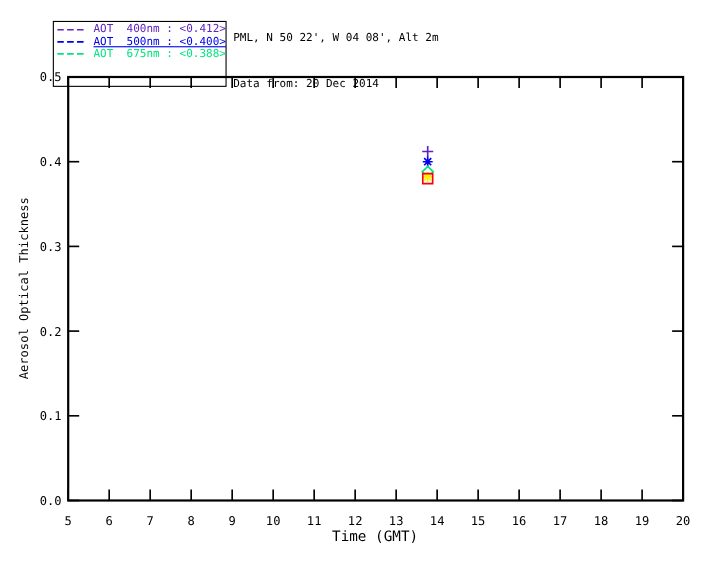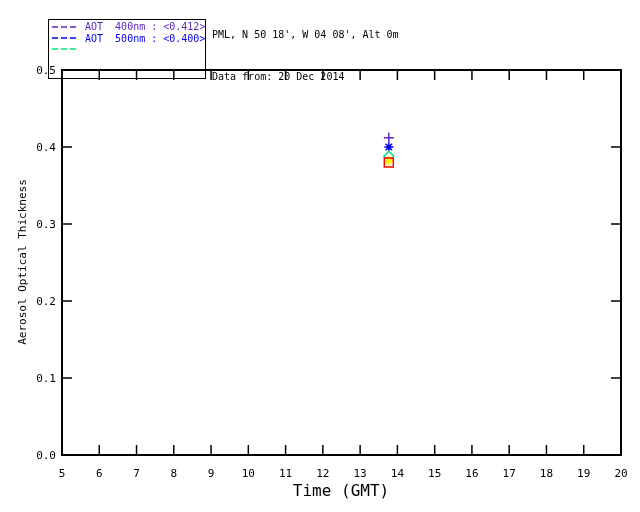--- a/index.html
+++ b/index.html
@@ -9,46 +9,46 @@
   }
   .legend{
     position:absolute;left:48px;top:0;width:158px;height:60px;
     border:1px solid #000;box-sizing:border-box;padding:1px 0 0 3px;background:#fff;margin-top:19px;
   }
   .lrow{display:flex;align-items:center;height:11.4px;white-space:pre;}
   .lrow .dash{flex:0 0 auto;margin-right:7px;}
   .lrow span{font-size:10px;letter-spacing:0;white-space:pre;}
   .header{position:absolute;left:212px;top:5px;font-size:10px;line-height:12px;white-space:pre;}
   .header div{margin-bottom:6px;}
-  .xlabel{position:absolute;left:341px;top:481px;transform:translateX(-50%);font-size:16px;white-space:pre;text-align:center;}
+  .xlabel{position:absolute;left:341px;top:481px;transform:translateX(-50%);font-size:13px;white-space:pre;text-align:center;}
   .ylabel{
     position:absolute;left:22px;top:262px;font-size:11px;white-space:pre;
     transform:translate(-50%,-50%) rotate(-90deg);
   }
   svg text{font-family:"DejaVu Sans Mono","Liberation Mono",monospace;font-size:11px;fill:#000;}
 </style>
 </head>
 <body>
 
 <div class="canvas">
 
   <div class="legend" id="legend">
       <div class="lrow"><svg width="26" height="4" class="dash">
           <line x1="0" x2="26" y1="2" y2="2" stroke="#5E24BE" stroke-width="1.5" stroke-dasharray="6,3"></line>
         </svg><span style="color: rgb(94, 36, 190);">AOT  400nm : &lt;0.412&gt;</span></div>
       <div class="lrow"><svg width="26" height="4" class="dash">
           <line x1="0" x2="26" y1="2" y2="2" stroke="#0000EE" stroke-width="1.5" stroke-dasharray="6,3"></line>
-        </svg><span style="color: rgb(0, 0, 238);">AOT  500nm : &lt;0.400&gt;</span></div>
+        </svg><span style="color: rgb(0, 0, 238); text-decoration: underline;">AOT  500nm : &lt;0.400&gt;</span></div>
       <div class="lrow"><svg width="26" height="4" class="dash">
           <line x1="0" x2="26" y1="2" y2="2" stroke="#00E57E" stroke-width="1.5" stroke-dasharray="6,3"></line>
-        </svg></div>
+        </svg><span style="color: rgb(0, 229, 126);">AOT  675nm : &lt;0.388&gt;</span></div>
     </div>
 
   <div class="header">
-    <div>PML, N 50 18', W 04 08', Alt 0m</div>
+    <div>PML, N 50 22', W 04 08', Alt 2m</div>
     <div>Data from: 20 Dec 2014</div>
   </div>
 
   <svg id="plot" width="640" height="512" style="position:absolute;left:0;top:0;">
       <rect x="62" y="70" width="559" height="385" fill="none" stroke="#000000" stroke-width="2"></rect>
       <line x1="62" y1="455" x2="62" y2="445" stroke="#000000" stroke-width="1.5"></line>
       <line x1="62" y1="70" x2="62" y2="80" stroke="#000000" stroke-width="1.5"></line>
       <text x="62" y="477" text-anchor="middle">5</text>
       <line x1="99.26666666666667" y1="455" x2="99.26666666666667" y2="445" stroke="#000000" stroke-width="1.5"></line>
       <line x1="99.26666666666667" y1="70" x2="99.26666666666667" y2="80" stroke="#000000" stroke-width="1.5"></line>

